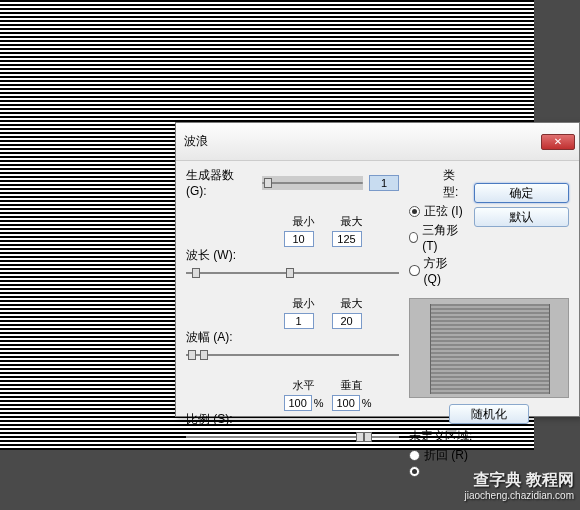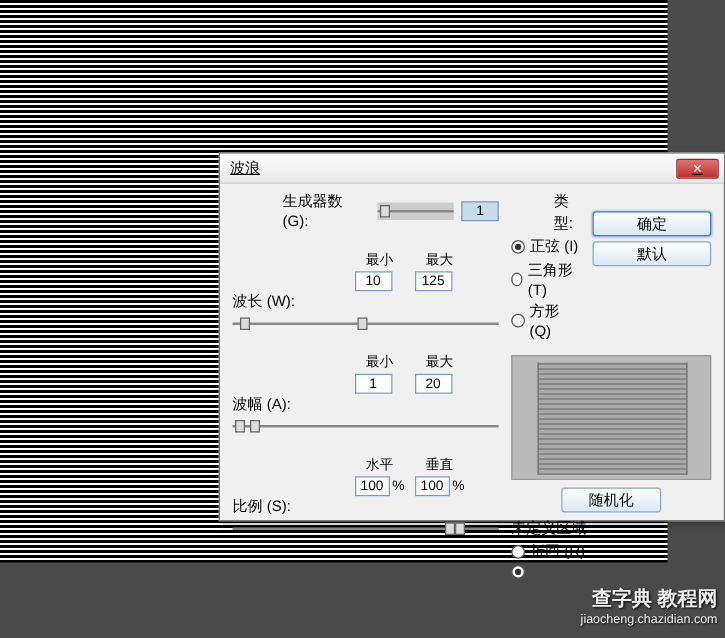--- a/index.html
+++ b/index.html
@@ -15,38 +15,37 @@
   position: absolute; left: 0; top: 0; width: 534px; height: 450px;
   background: repeating-linear-gradient(0deg, #000 0 2px, #fff 2px 4px);
 }
 .dialog {
   position: absolute; left: 175px; top: 122px; width: 405px; height: 295px;
   background: #f0f0f0;
   border: 1px solid #7a7a7a;
   box-shadow: 2px 2px 6px rgba(0,0,0,0.3);
 }
 .titlebar {
-  height: 24px; background: linear-gradient(#fdfdfd,#e8e8e8);
+  height: 38px; background: linear-gradient(#fdfdfd,#e8e8e8);
   border-bottom: 1px solid #ccc;
   display: flex; align-items: center; justify-content: space-between;
   padding: 0 4px 0 8px;
-  text-decoration: underline;
 }
 .titlebar .t { font-size: 12px; }
 .closebtn {
   width: 34px; height: 16px; background: linear-gradient(#e07070,#c03030);
   border: 1px solid #803030; border-radius: 2px;
   display: flex; align-items: center; justify-content: center;
   color: #fff; font-size: 10px; cursor: pointer;
 }
 .body { padding: 6px 10px 6px 10px; }
 .row1 { display: flex; gap: 10px; }
 .left { flex: 1; }
 .right { width: 160px; }
-.gen { display:flex; align-items:center; gap:6px;margin-left:40px; }
+.gen { display:flex; align-items:center; gap:6px; }
 .gen label { width: 70px; }
 .gen .track { flex:1; height:14px; position:relative; }
 .slider {
   position: relative; height: 14px;
   background: linear-gradient(90deg, #ccc, #ccc);
 }
 .slider:before {
   content:""; position:absolute; left:0; right:0; top:6px; height:2px;
   background:#888; border-radius:1px;
 }

